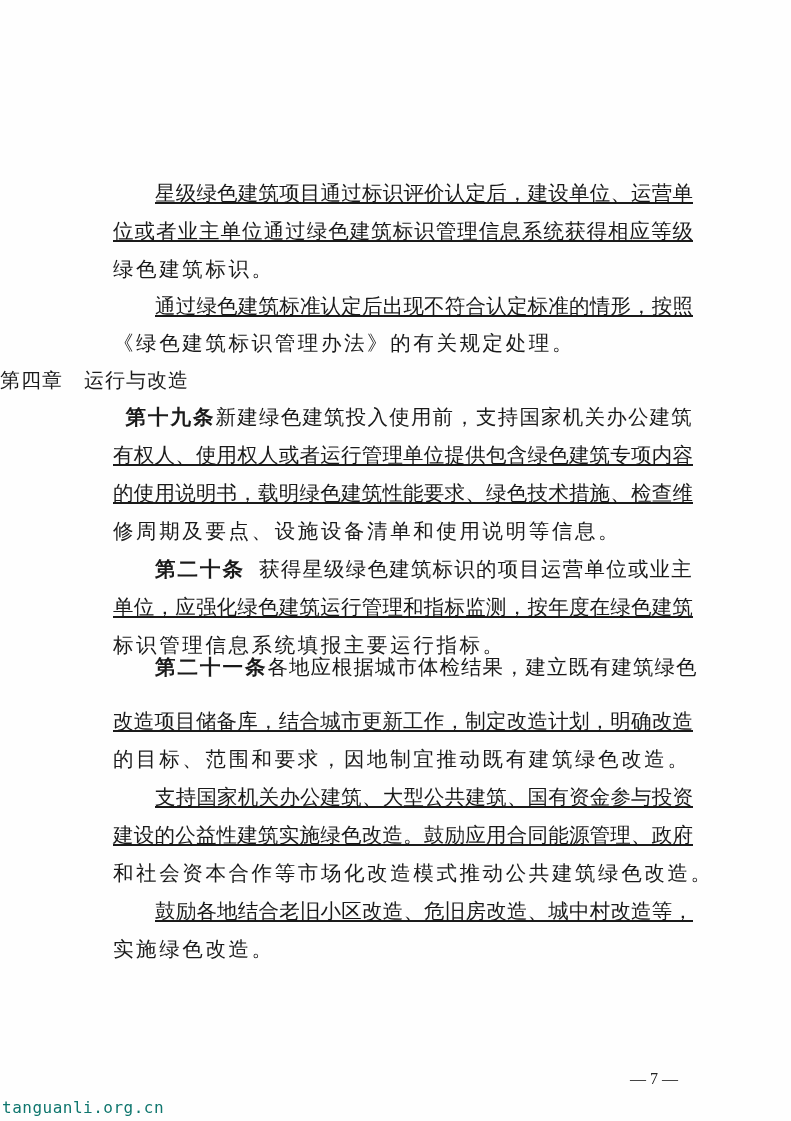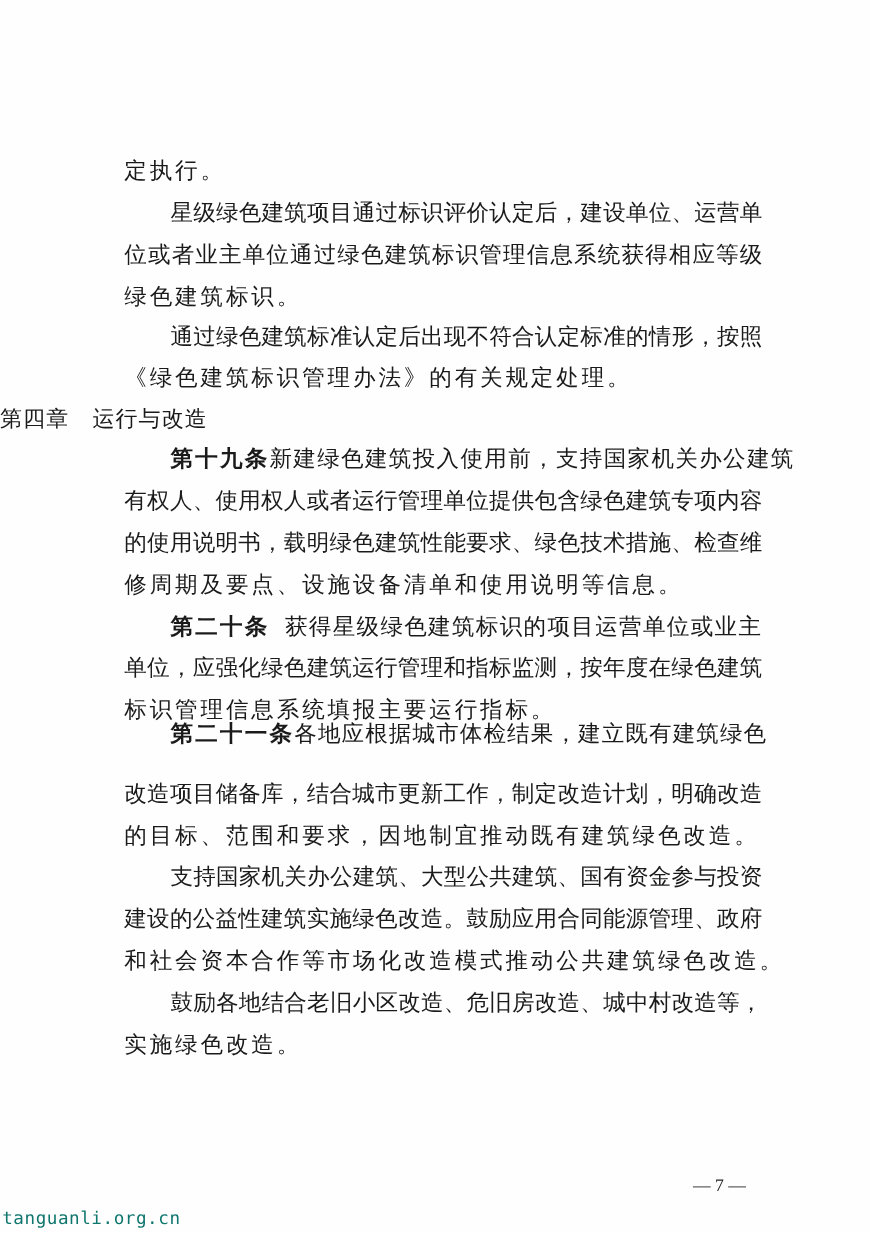--- a/index.html
+++ b/index.html
@@ -5,41 +5,40 @@
   html, body { margin: 0; padding: 0; background: #ffffff; }
   body { width: 791px; height: 1121px; position: relative; overflow: hidden;
          font-family: "DejaVu Serif", "Liberation Serif", serif; color: #1a1a1a; }
   .page { position: absolute; left: 0; top: 0; width: 791px; height: 1121px; background: #fefefe; }
   .line { position: absolute; left: 113px; width: 580px; font-size: 20.5px; line-height: 26px;
           white-space: nowrap; letter-spacing: 2.6px; }
   .indent { left: 155px; width: 538px; }
   .heading { left: 0; width: 791px; font-family: "DejaVu Sans", "Liberation Sans", sans-serif;
              font-size: 20px; letter-spacing: 1px; }
   .bold { font-weight: bold; font-family: "DejaVu Sans", "Liberation Sans", sans-serif; letter-spacing: 2px; }
-  .justify { text-align: justify; text-align-last: justify; letter-spacing: 0; }
+  .justify { text-align: justify; text-align-last: justify; letter-spacing: 0; text-decoration: underline; }
   .pagenum { position: absolute; left: 630px; top: 1070px; font-size: 16px; color: #222;
              font-family: "Liberation Serif", serif; }
   .watermark { position: absolute; left: 2px; top: 1098px; font-size: 16px; color: #0f766e;
                font-family: "DejaVu Sans Mono", monospace; letter-spacing: 0.5px; }
 </style>
 </head>
 <body>
 
 <div class="page">
 
-  <div class="line" style="top:142px">定执行。</div>
   <div class="line indent justify" style="top:180px">星级绿色建筑项目通过标识评价认定后，建设单位、运营单</div>
   <div class="line justify" style="top:218px">位或者业主单位通过绿色建筑标识管理信息系统获得相应等级</div>
   <div class="line" style="top:256px">绿色建筑标识。</div>
   <div class="line indent justify" style="top:293px">通过绿色建筑标准认定后出现不符合认定标准的情形，按照</div>
   <div class="line" style="top:330px">《绿色建筑标识管理办法》的有关规定处理。</div>
 
   <div class="line heading" style="top:367px">第四章　运行与改造</div>
 
-  <div class="line indent" style="top:404px; display:flex; justify-content:space-between; letter-spacing:0">
+  <div class="line indent" style="top:404px; display:flex; justify-content:flex-end; letter-spacing:0">
     <span class="bold">第十九条</span>
     <span style="letter-spacing:1.2px">新建绿色建筑投入使用前，支持国家机关办公建筑</span>
   </div>
   <div class="line justify" style="top:442px">有权人、使用权人或者运行管理单位提供包含绿色建筑专项内容</div>
   <div class="line justify" style="top:480px">的使用说明书，载明绿色建筑性能要求、绿色技术措施、检查维</div>
   <div class="line" style="top:518px">修周期及要点、设施设备清单和使用说明等信息。</div>
 
   <div class="line indent" style="top:556px; display:flex; justify-content:space-between; letter-spacing:0">
     <span class="bold">第二十条</span>
     <span style="letter-spacing:1.2px">获得星级绿色建筑标识的项目运营单位或业主</span>

